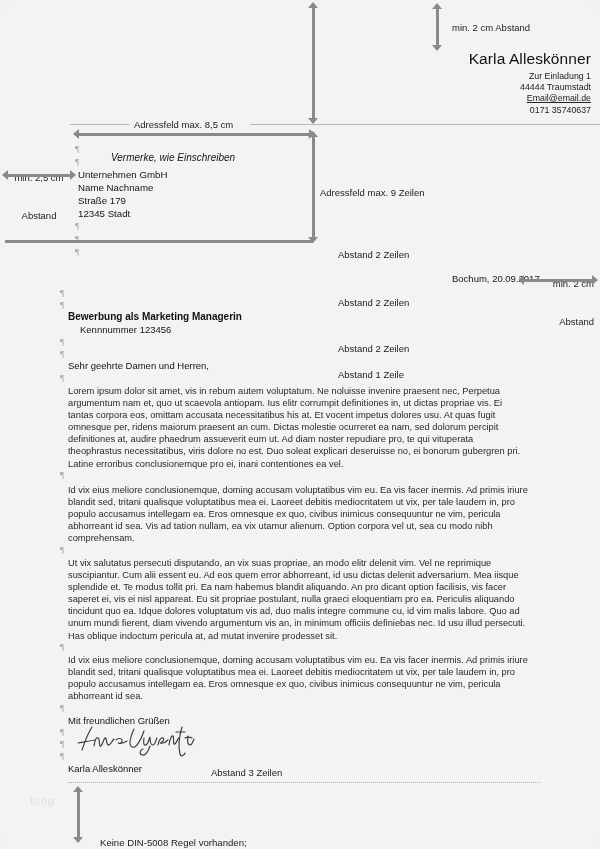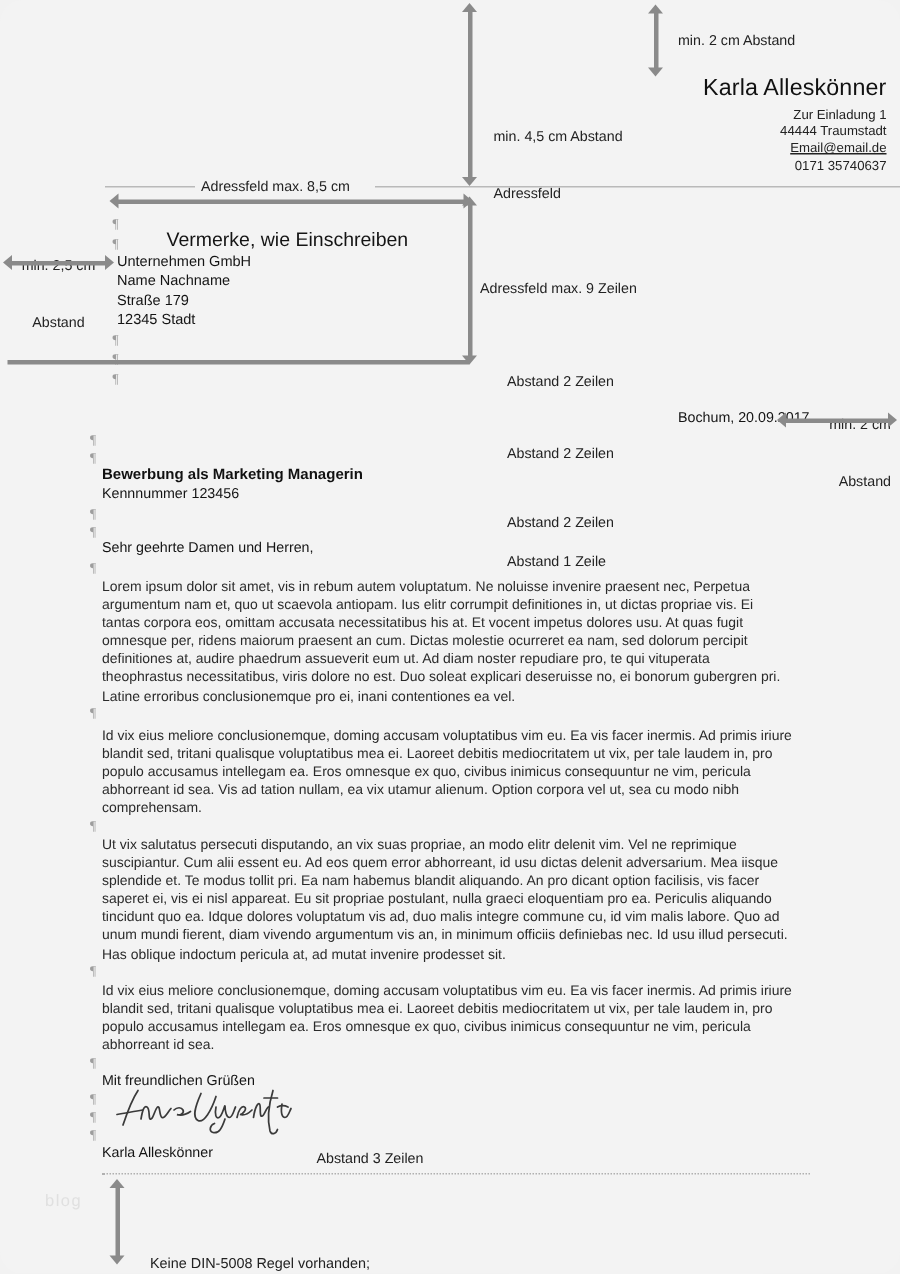--- a/index.html
+++ b/index.html
@@ -39,21 +39,21 @@
   .pil{color:#9d9d9d;font-size:9px;font-family:"Liberation Serif",serif;}
   .addr{position:absolute;left:78px;font-size:9.7px;line-height:12.6px;color:#141414;white-space:pre;}
   .sender{position:absolute;right:9px;text-align:right;}
   .sender .nm{font-size:15.5px;color:#111;letter-spacing:.1px;}
   .sender .ln{font-size:8.8px;line-height:11.2px;color:#222;}
   .sender .ln.u{text-decoration:underline;}
 
   .body-par{position:absolute;left:68px;width:460px;font-size:9.3px;line-height:12.1px;
             text-align:left;color:#2a2a2a;}
   .subject{position:absolute;left:68px;font-size:10px;font-weight:bold;color:#111;white-space:pre;}
-  .subnum{position:absolute;left:68px;font-size:9.5px;color:#141414;white-space:pre;}
+  .subnum{position:absolute;left:80px;font-size:9.5px;color:#141414;white-space:pre;}
   .plain{position:absolute;left:68px;font-size:9.5px;color:#141414;white-space:pre;}
 
   .sig{position:absolute;left:72px;top:724px;width:130px;height:34px;}
   .wm{position:absolute;left:30px;top:795px;font-size:11px;color:#e0e0e0;letter-spacing:1px;}
 </style>
 </head>
 <body>
 
 <div class="page">
 
@@ -70,24 +70,20 @@
     <div class="ln">44444 Traumstadt</div>
     <div class="ln u">Email@email.de</div>
     <div class="ln">0171 35740637</div>
   </div>
 
   <div class="arrow-v" style="left:308px;top:2px;height:122px;">
     <div class="head up"></div>
     <div class="shaft"></div>
     <div class="head dn"></div>
   </div>
-  <div class="abs ann2" style="left:329px;top:60px;">
-    <div>min. 4,5 cm Abstand</div>
-    <div>Adressfeld</div>
-  </div>
 
   <div class="thinline" style="left:70px;top:124px;width:60px;"></div>
   <div class="abs ann" style="left:134px;top:119px;">Adressfeld max. 8,5 cm</div>
   <div class="thinline" style="left:250px;top:124px;width:350px;"></div>
 
   <div class="arrow-h" style="left:73px;top:129px;width:242px;">
     <div class="head lf"></div>
     <div class="shaft"></div>
     <div class="head rt"></div>
   </div>
@@ -96,21 +92,21 @@
     <div>min. 2,5 cm</div>
     <div>Abstand</div>
   </div>
   <div class="arrow-h" style="left:2px;top:170px;width:74px;">
     <div class="head lf"></div>
     <div class="shaft"></div>
     <div class="head rt"></div>
   </div>
 
   <div class="abs pil" style="left:75px;top:144px;">¶</div>
-  <div class="abs ann" style="left:111px;top:152px;font-size:13px;color:#141414;">Vermerke, wie Einschreiben</div>
+  <div class="abs ann" style="left:111px;top:152px;font-size:10px;color:#141414;font-style:italic;">Vermerke, wie Einschreiben</div>
   <div class="abs pil" style="left:75px;top:157px;">¶</div>
 
   <div class="addr" style="top:169px;">Unternehmen GmbH</div>
   <div class="addr" style="top:182px;">Name Nachname</div>
   <div class="addr" style="top:195px;">Straße 179</div>
   <div class="addr" style="top:208px;">12345 Stadt</div>
   <div class="abs pil" style="left:75px;top:221px;">¶</div>
   <div class="abs pil" style="left:75px;top:234px;">¶</div>
   <div class="abs pil" style="left:75px;top:247px;">¶</div>
 

